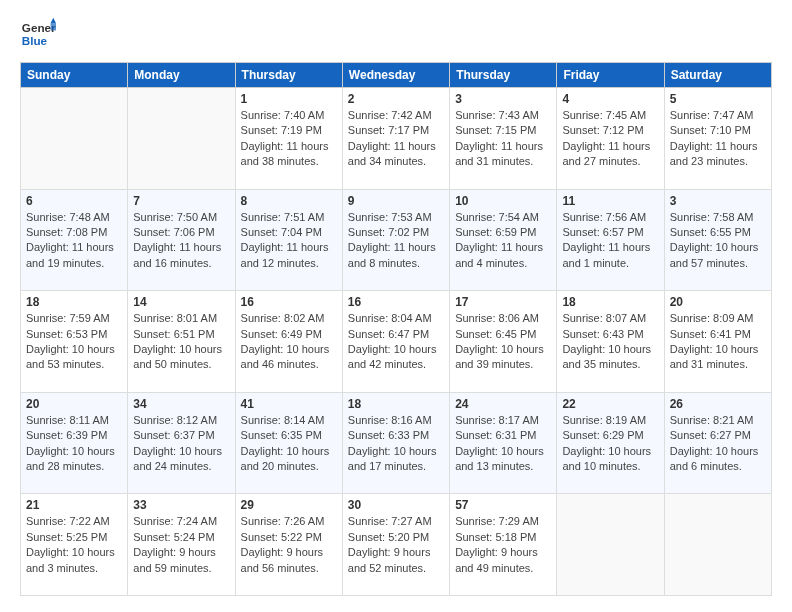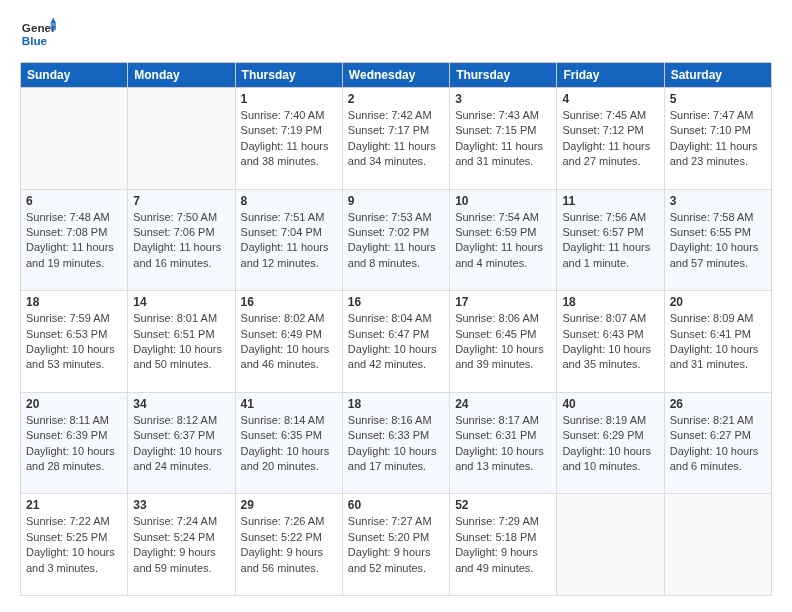--- a/index.html
+++ b/index.html
@@ -222,21 +222,21 @@
           </td>
           <td>
             <span class="day-number">18</span>
             <div class="day-info">Sunrise: 8:16 AM<br>Sunset: 6:33 PM<br>Daylight: 10 hours and 17 minutes.</div>
           </td>
           <td>
             <span class="day-number">24</span>
             <div class="day-info">Sunrise: 8:17 AM<br>Sunset: 6:31 PM<br>Daylight: 10 hours and 13 minutes.</div>
           </td>
           <td>
-            <span class="day-number">40</span>
+            <span class="day-number">22</span>
             <div class="day-info">Sunrise: 8:19 AM<br>Sunset: 6:29 PM<br>Daylight: 10 hours and 10 minutes.</div>
           </td>
           <td>
             <span class="day-number">26</span>
             <div class="day-info">Sunrise: 8:21 AM<br>Sunset: 6:27 PM<br>Daylight: 10 hours and 6 minutes.</div>
           </td>
         </tr>
         <tr>
           <td>
             <span class="day-number">21</span>
@@ -244,25 +244,25 @@
           </td>
           <td>
             <span class="day-number">33</span>
             <div class="day-info">Sunrise: 7:24 AM<br>Sunset: 5:24 PM<br>Daylight: 9 hours and 59 minutes.</div>
           </td>
           <td>
             <span class="day-number">29</span>
             <div class="day-info">Sunrise: 7:26 AM<br>Sunset: 5:22 PM<br>Daylight: 9 hours and 56 minutes.</div>
           </td>
           <td>
-            <span class="day-number">60</span>
+            <span class="day-number">30</span>
             <div class="day-info">Sunrise: 7:27 AM<br>Sunset: 5:20 PM<br>Daylight: 9 hours and 52 minutes.</div>
           </td>
           <td>
-            <span class="day-number">52</span>
+            <span class="day-number">57</span>
             <div class="day-info">Sunrise: 7:29 AM<br>Sunset: 5:18 PM<br>Daylight: 9 hours and 49 minutes.</div>
           </td>
           <td class="empty"></td>
           <td class="empty"></td>
         </tr>
       </tbody>
   </table>
 </div>
 
 </body></html>

